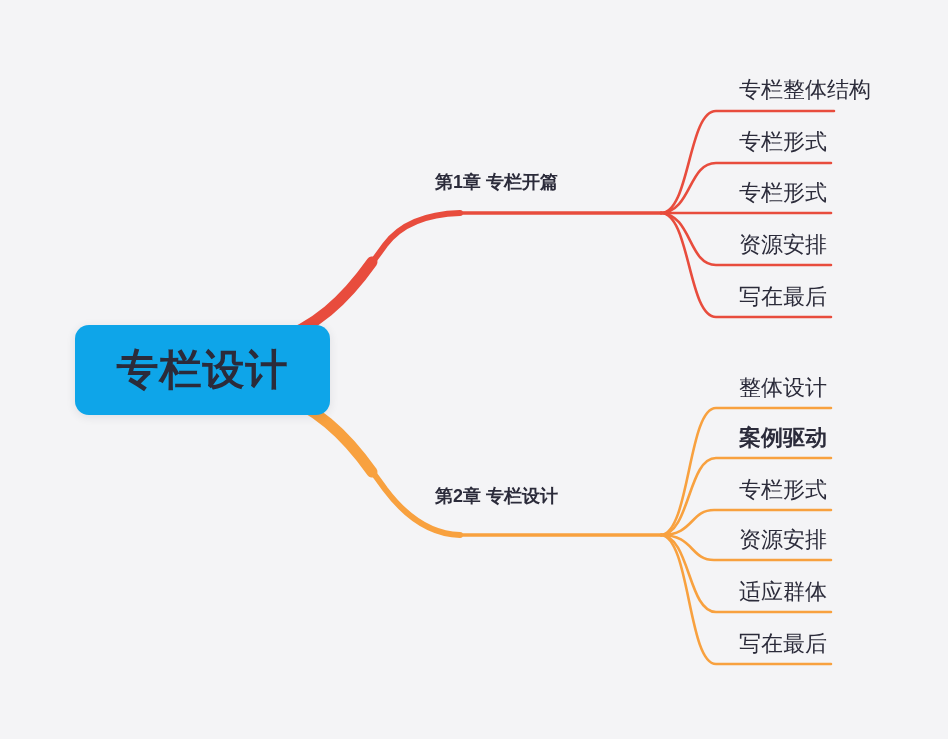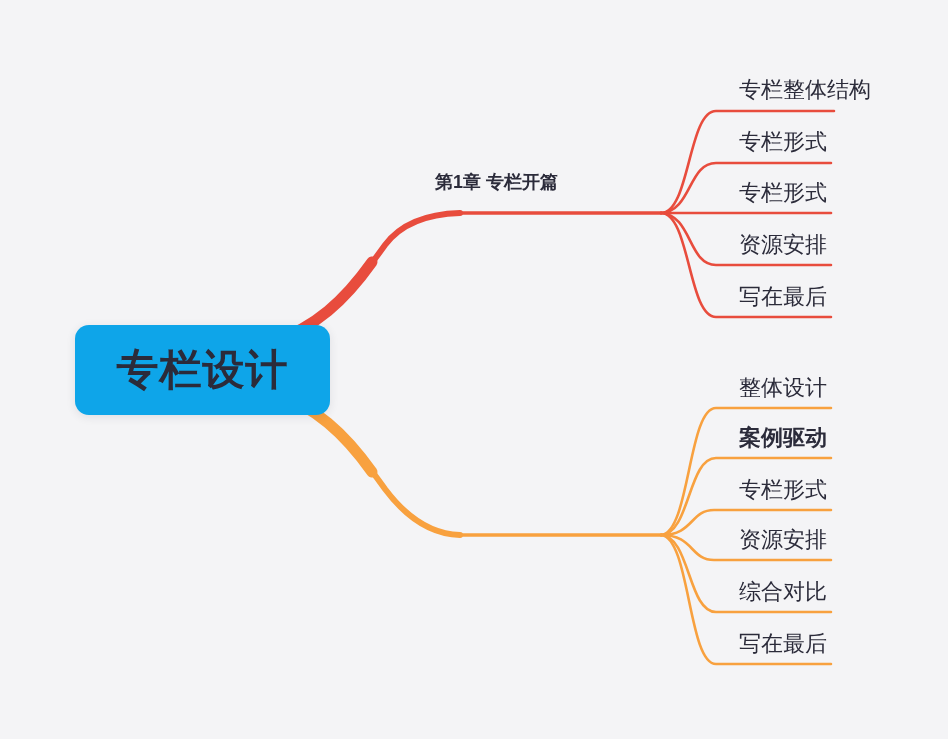--- a/index.html
+++ b/index.html
@@ -101,27 +101,28 @@
     <path class="b2 leaf-line" d="M 661 535 C 694 535, 690 560, 714 560 H 831"></path>
     <path class="b2 leaf-line" d="M 661 535 C 690 536, 688 612, 716 612 H 831"></path>
     <path class="b2 leaf-line" d="M 661 535 C 690 537, 688 664, 716 664 H 831"></path>
   </svg>
 
   <div class="root-node">
     <span class="root-label">专栏设计</span>
   </div>
 
   <div class="chapter-label chapter-1">第1章 专栏开篇</div>
+  <div class="chapter-label chapter-2">第2章 专栏设计</div>
 
   <div class="leaf-label" style="top:79px;">专栏整体结构</div>
   <div class="leaf-label" style="top:131px;">专栏形式</div>
   <div class="leaf-label" style="top:182px;">专栏形式</div>
   <div class="leaf-label" style="top:234px;">资源安排</div>
   <div class="leaf-label" style="top:286px;">写在最后</div>
 
   <div class="leaf-label" style="top:377px;">整体设计</div>
   <div class="leaf-label" style="top:427px;font-weight:bold;">案例驱动</div>
   <div class="leaf-label" style="top:479px;">专栏形式</div>
   <div class="leaf-label" style="top:529px;">资源安排</div>
-  <div class="leaf-label" style="top:581px;">综合对比</div>
+  <div class="leaf-label" style="top:581px;">适应群体</div>
   <div class="leaf-label" style="top:633px;">写在最后</div>
 
 </div>
 
 </body></html>

